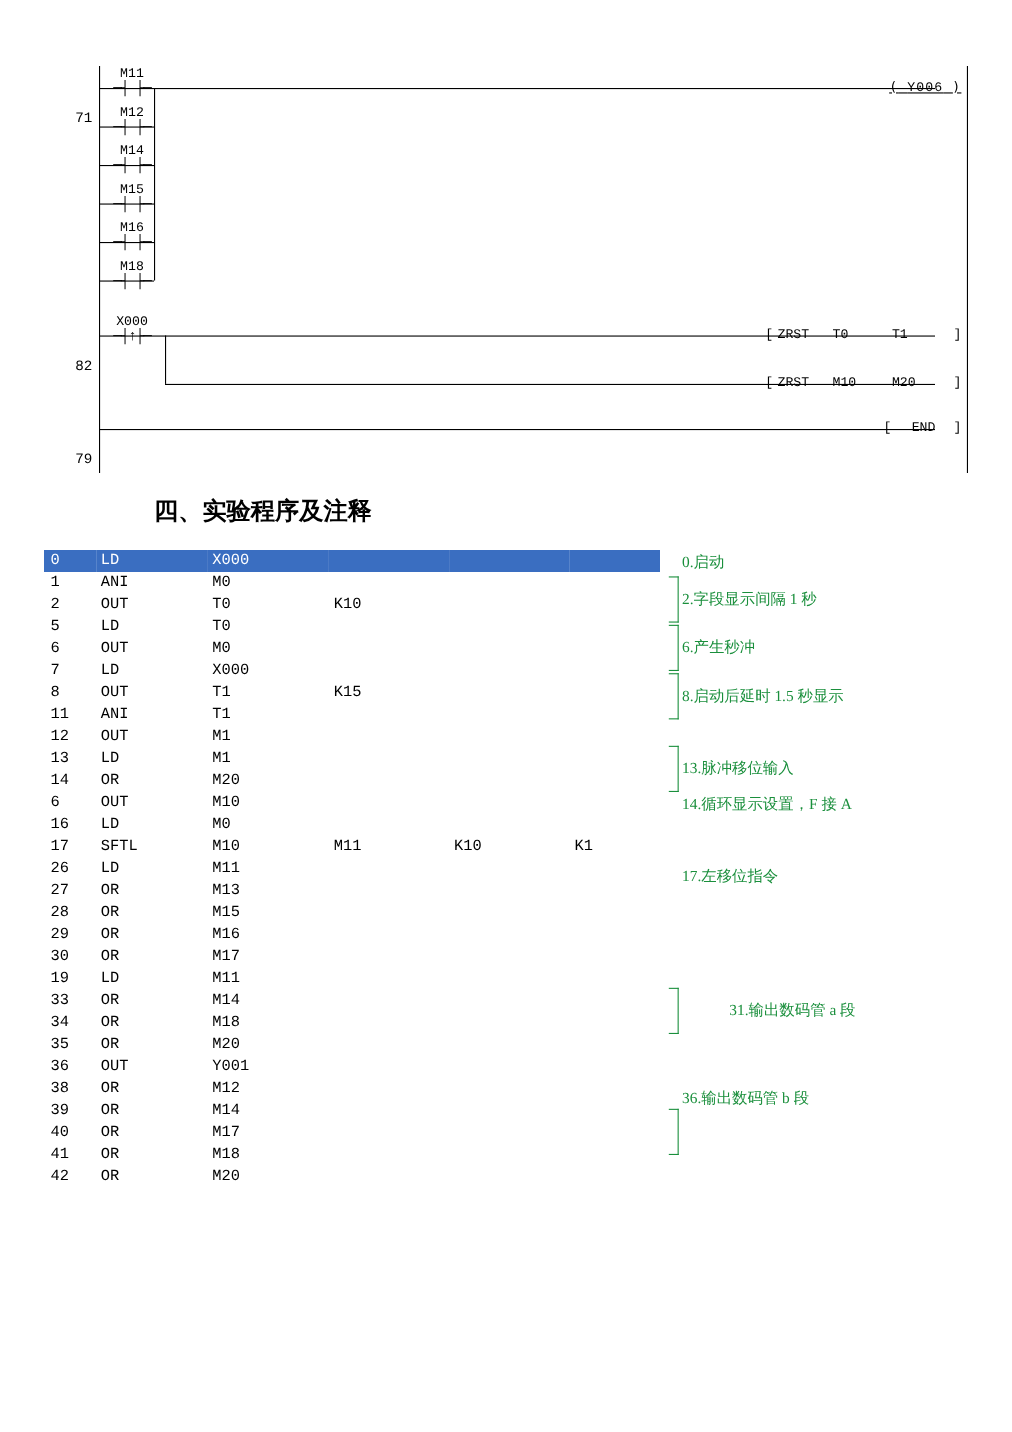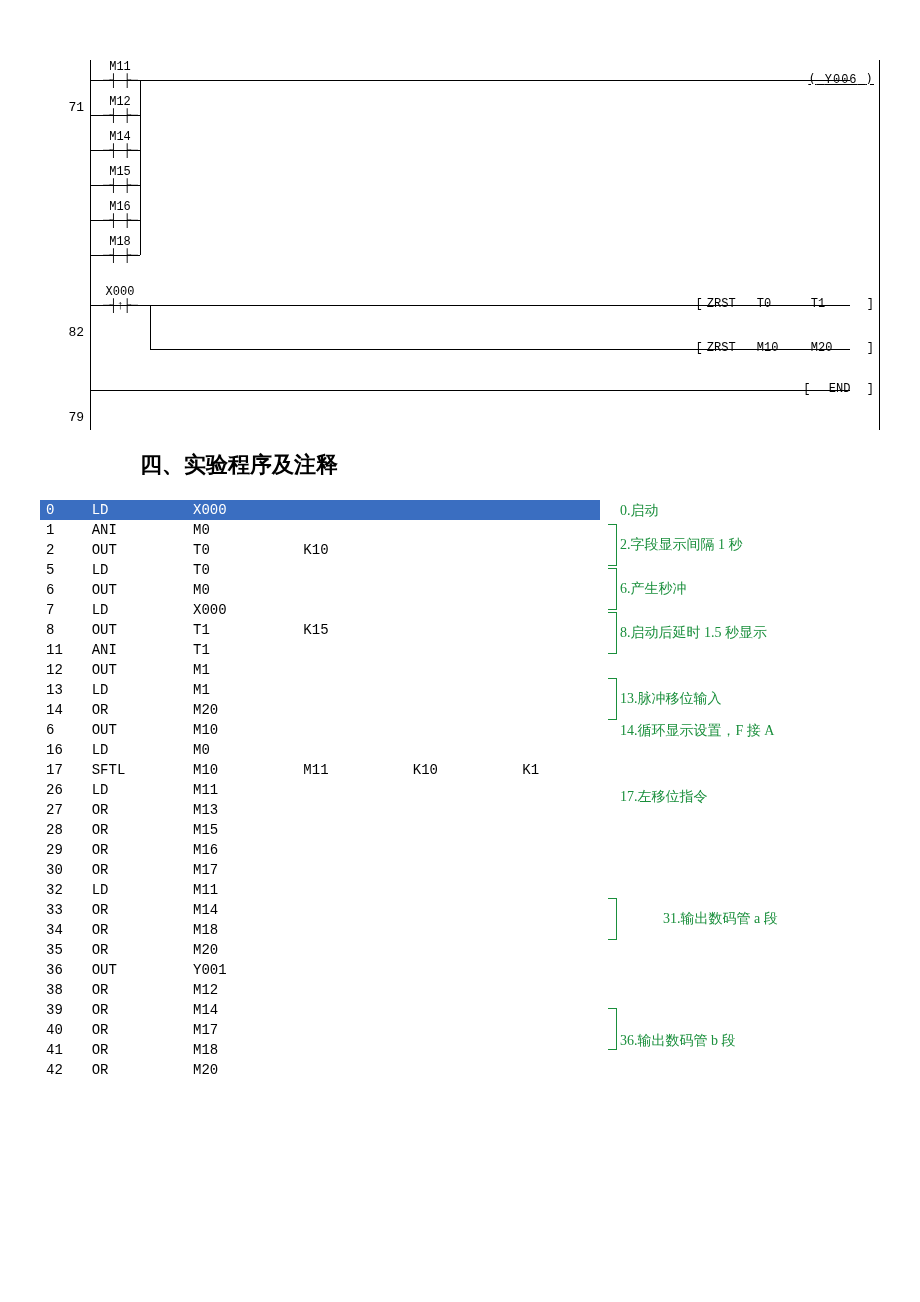--- a/index.html
+++ b/index.html
@@ -373,21 +373,21 @@
           </tr>
           <tr>
             <td class="col-step">30</td>
             <td class="col-op">OR</td>
             <td class="col-a1">M17</td>
             <td class="col-a2"></td>
             <td class="col-a3"></td>
             <td class="col-a4"></td>
           </tr>
           <tr>
-            <td class="col-step">32</td>
+            <td class="col-step">19</td>
             <td class="col-op">LD</td>
             <td class="col-a1">M11</td>
             <td class="col-a2"></td>
             <td class="col-a3"></td>
             <td class="col-a4"></td>
           </tr>
           <tr>
             <td class="col-step">33</td>
             <td class="col-op">OR</td>
             <td class="col-a1">M14</td>
@@ -470,17 +470,17 @@
       <div class="note" style="top:80px;">6.产生秒冲</div>
       <div class="note-bracket" style="top:112px; height:40px;"></div>
       <div class="note" style="top:124px;">8.启动后延时 1.5 秒显示</div>
       <div class="note-bracket" style="top:178px; height:40px;"></div>
       <div class="note" style="top:190px;">13.脉冲移位输入</div>
       <div class="note" style="top:222px;">14.循环显示设置，F 接 A</div>
       <div class="note" style="top:288px;">17.左移位指令</div>
       <div class="note-bracket" style="top:398px; height:40px;"></div>
       <div class="note" style="top:410px;margin-left:43px;">31.输出数码管 a 段</div>
       <div class="note-bracket" style="top:508px; height:40px;"></div>
-      <div class="note" style="top:532px;text-align:center;">36.输出数码管 b 段</div>
+      <div class="note" style="top:490px;text-align:center;">36.输出数码管 b 段</div>
     </div>
   </div>
 
 </div>
 
 </body></html>

